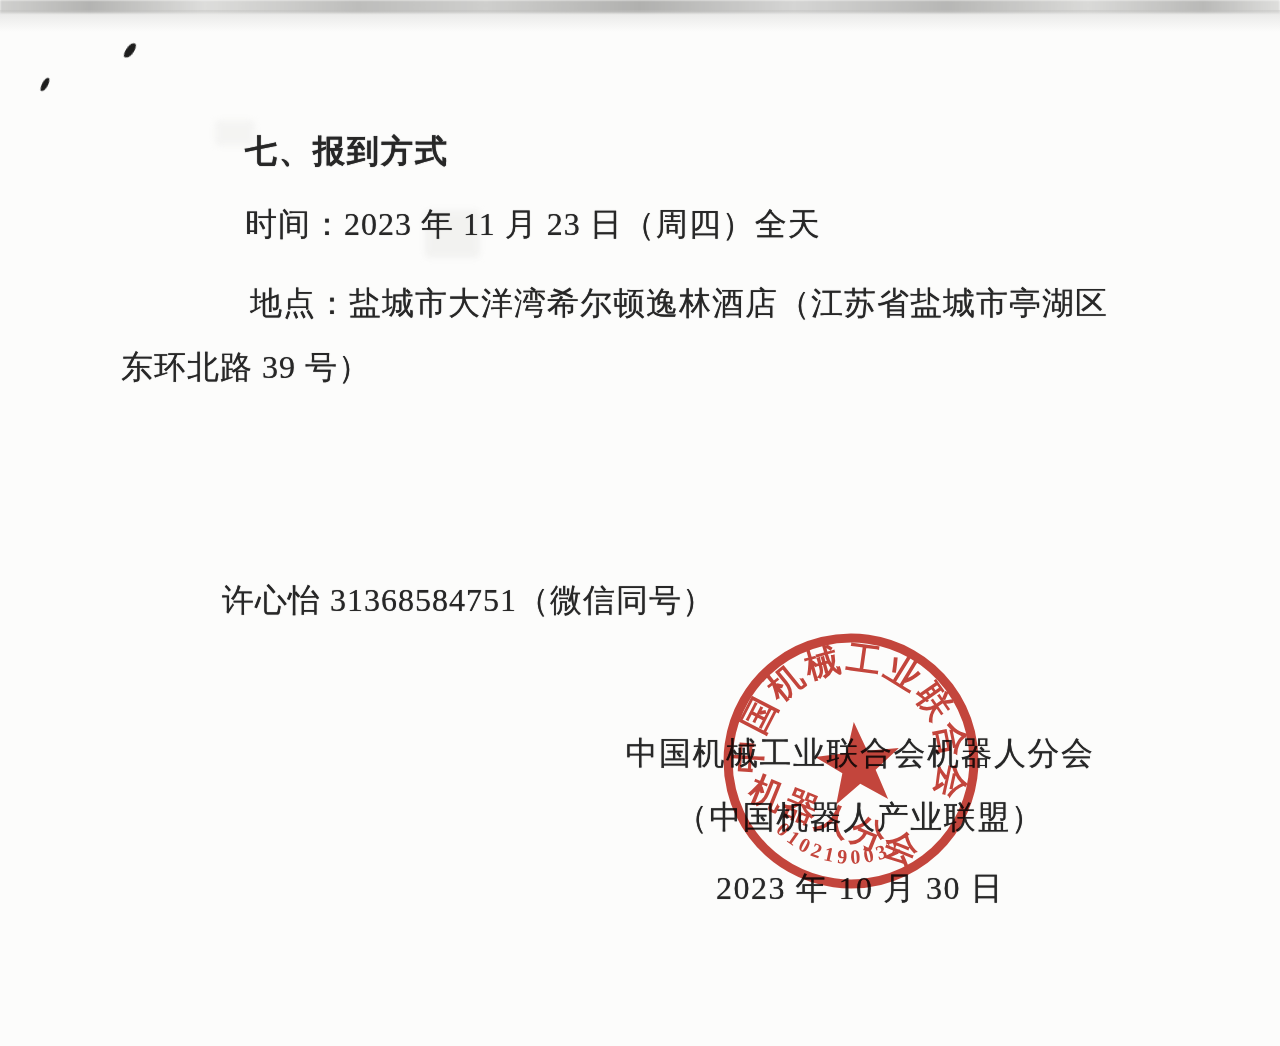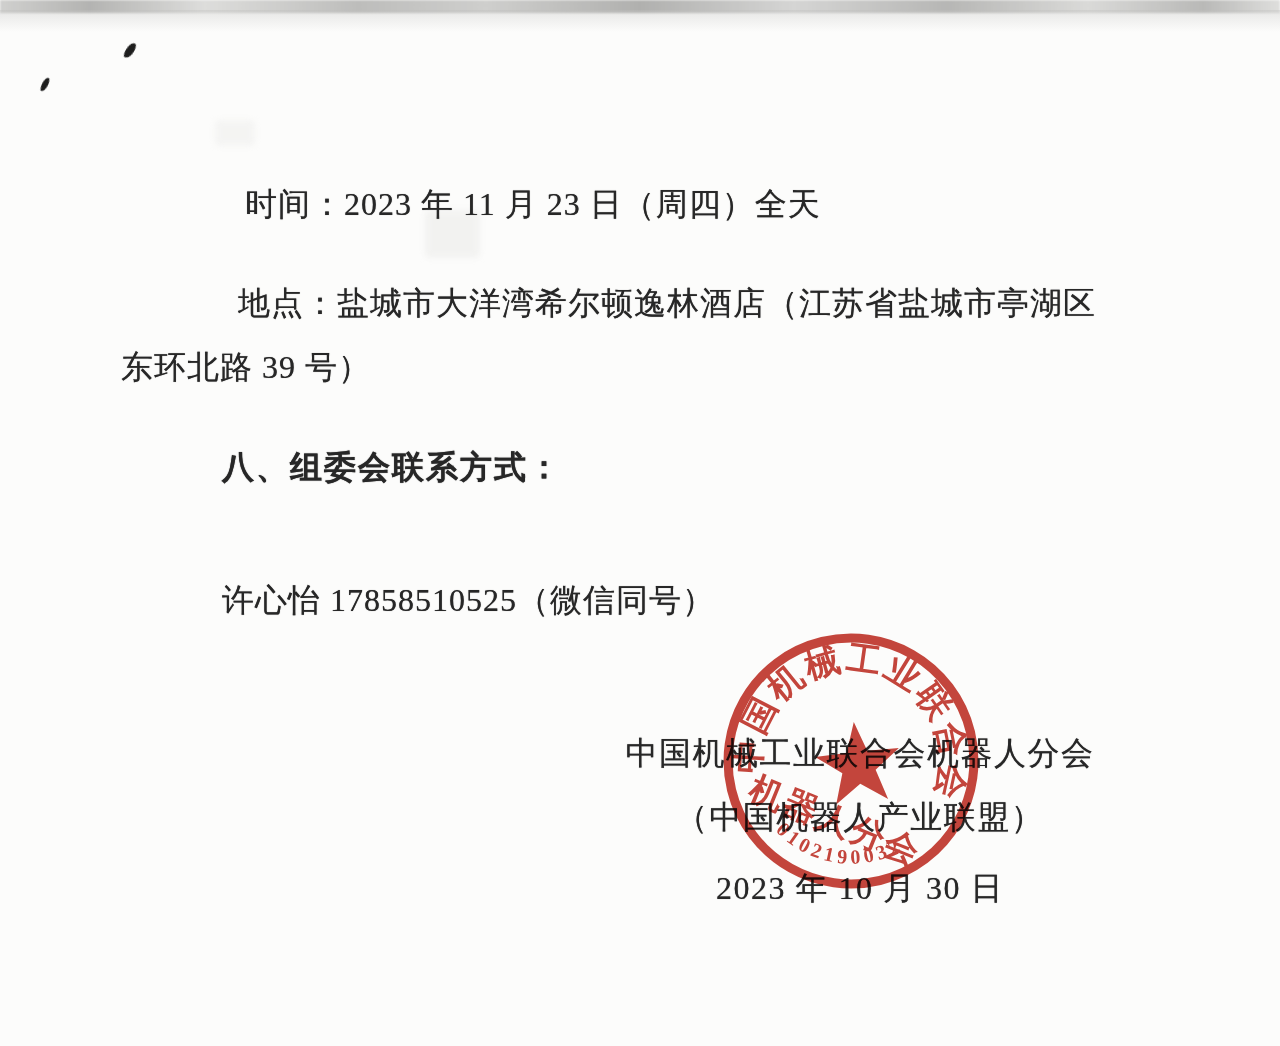--- a/index.html
+++ b/index.html
@@ -82,31 +82,31 @@
 
 <div class="page">
 
   <div class="scan-band"></div>
   <div class="scan-band-fade"></div>
   <div class="speck speck-1"></div>
   <div class="speck speck-2"></div>
   <div class="faint-blob blob-1"></div>
   <div class="faint-blob blob-2"></div>
 
+  <div class="line heading" style="left:245px;top:135px;">七、报到方式</div>
 
-  <div class="line" style="left:245px;top:188px;">时间：2023 年 11 月 23 日（周四）全天</div>
+  <div class="line" style="left:245px;top:208px;">时间：2023 年 11 月 23 日（周四）全天</div>
 
-  <div class="line" style="left:238px;top:287px;">地点：盐城市大洋湾希尔顿逸林酒店（江苏省盐城市亭湖区</div>
+  <div class="line" style="left:250px;top:287px;">地点：盐城市大洋湾希尔顿逸林酒店（江苏省盐城市亭湖区</div>
 
   <div class="line" style="left:121px;top:351px;">东环北路 39 号）</div>
 
-  <div class="line heading" style="left:222px;top:451px;">八、组委会联系方式：</div>
 
 
-  <div class="line" style="left:222px;top:584px;">许心怡 17858510525（微信同号）</div>
+  <div class="line" style="left:222px;top:584px;">许心怡 31368584751（微信同号）</div>
 
   <div class="sig-block">
     <div class="sig-line sig-org">中国机械工业联合会机器人分会</div>
     <div class="sig-line sig-alliance">（中国机器人产业联盟）</div>
     <div class="sig-line sig-date">2023 年 10 月 30 日</div>
   </div>
 
   <svg class="seal" viewBox="0 0 264 264">
     <defs>
       <path id="seal-arc-top" d="M 47.4,162.8 A 90,90 0 1 1 216.6,162.8" fill="none"></path>

